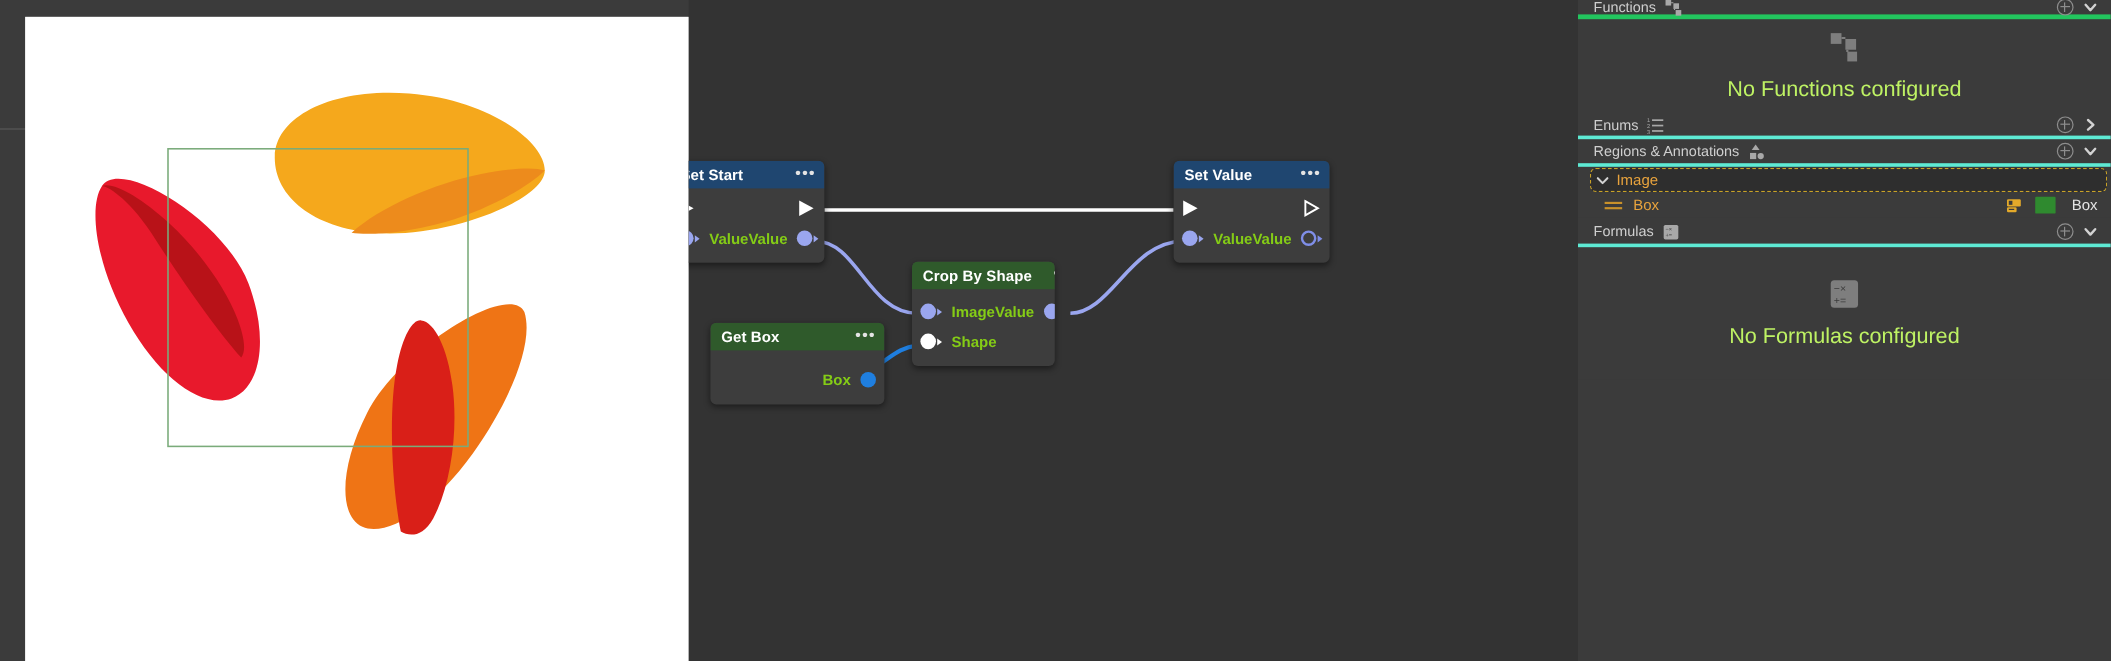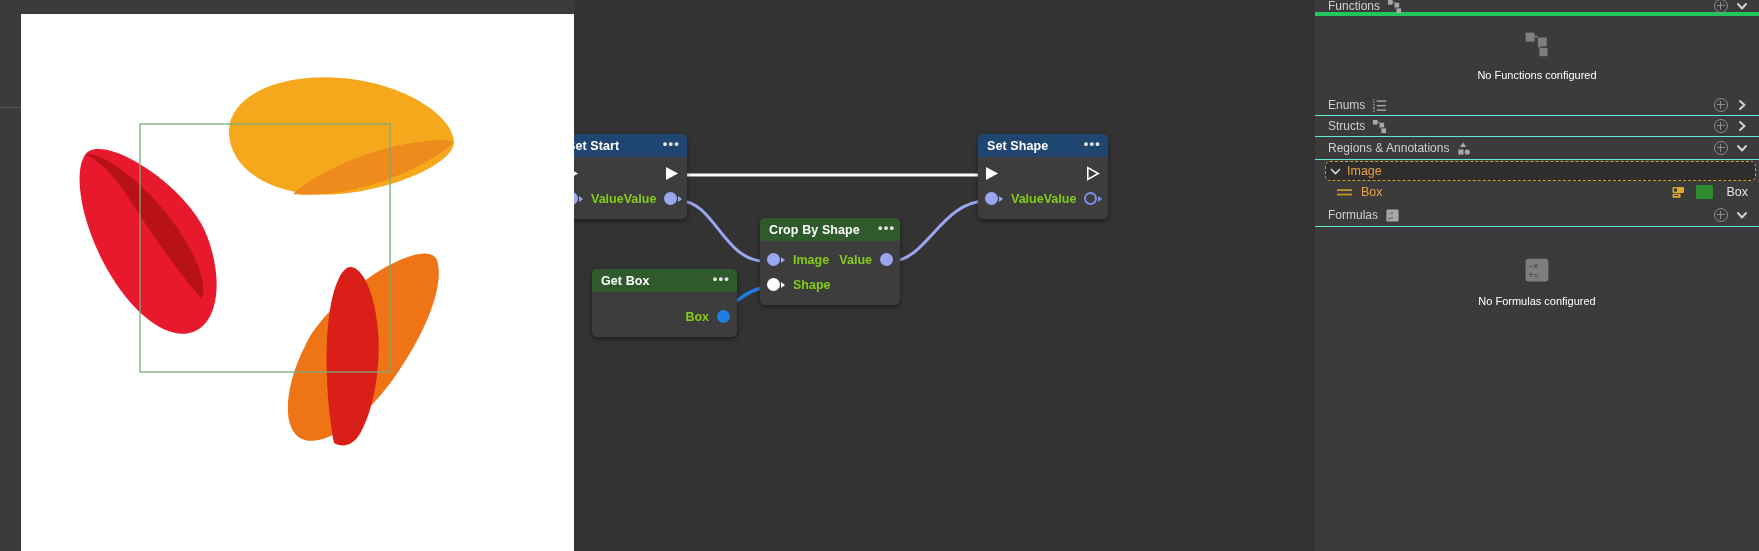--- a/index.html
+++ b/index.html
@@ -99,21 +99,21 @@
   #side-panel {
     position: absolute; left: 1315px; top: 0;
     width: 444px; height: 551px;
     background: #3b3b3b;
   }
   .section-header {
     position: relative;
     height: 23px;
     display: flex; align-items: center;
     padding: 0 10px 0 13px;
-    border-bottom: 1px solid #5eead4;
+    border-bottom: 3px solid #5eead4;
     gap: 7px;
   }
   .section-title {
     color: #cfcfcf; font-size: 12px; white-space: nowrap;
   }
   .section-header .spacer { flex: 1; }
   .hdr-icon { width: 15px; height: 15px; display: block; }
   .add-btn {
     width: 14px; height: 14px; border-radius: 50%;
     border: 1.5px solid #8d8d8d;
@@ -126,21 +126,21 @@
   .add-btn::after  { top: 2px; bottom: 2px; left: 4.6px; width: 1.6px; }
   .chevron { width: 14px; height: 14px; cursor: pointer; flex: none; }
 
   .empty-pane {
     display: flex; flex-direction: column;
     align-items: center; justify-content: center;
     gap: 12px;
     background: #3b3b3b;
   }
   .empty-pane .big-icon { width: 26px; height: 26px; opacity: .62; }
-  .empty-text { color: #ffffff; font-size: 11px; }
+  .empty-text { color: #bef264; font-size: 18px; }
 
   
   #region-tree { background: #3b3b3b; }
   .tree-row {
     display: flex; align-items: center;
     height: 21px; gap: 5px;
     position: relative;
   }
   .tree-row.selected {
     background: #2e2e2e;
@@ -271,21 +271,21 @@
         <div class="pin-row">
           <span class="grow"></span>
           <span class="pin-label" style="margin-right:8px;">Box</span>
           <span class="data-pin">
             <span class="dot blue" style="background:#1f7fe0;"></span>
           </span>
         </div>
       </div>
     </div>
 
-    <div class="node" style="left:186px; top:218px; width:140px;text-align:center;">
+    <div class="node" style="left:186px; top:218px; width:119px;text-align:center;">
       <div class="node-header green">
         <span class="node-title">Crop By Shape</span>
         <span class="spacer"></span>
         <svg class="flask-icon" viewBox="0 0 13 14">
           <path d="M5 1 h3 v4 l3.4 6.4 a1 1 0 0 1 -0.9 1.5 h-8 a1 1 0 0 1 -0.9 -1.5 L5 5 Z" fill="#ffffff"></path>
           <rect x="4.2" y="0.4" width="4.6" height="1.4" fill="#ffffff"></rect>
         </svg>
         <span class="dots">•••</span>
       </div>
       <div class="node-body" style="padding-top:6px;">
@@ -307,21 +307,21 @@
               <span class="arrow white"></span>
           </span>
           <span class="pin-label" style="margin-left:8px;">Shape</span>
           <span class="grow"></span>
         </div>
       </div>
     </div>
 
     <div class="node" style="left:404px; top:134px; width:130px;">
       <div class="node-header blue">
-        <span class="node-title">Set Shape</span>
+        <span class="node-title">Set Value</span>
         <span class="spacer"></span>
         <span class="dots">•••</span>
       </div>
       <div class="node-body">
         <div class="pin-row">
           <svg class="exec-pin" viewBox="0 0 15 15">
             <polygon points="1,1 13,7.5 1,14" fill="#ffffff"></polygon>
           </svg>
           <span class="grow"></span>
           <svg class="exec-pin" viewBox="0 0 15 15">
@@ -382,34 +382,20 @@
         <rect x="5" y="7.4" width="10" height="1.5" fill="#a8a8a8"></rect>
         <rect x="5" y="12.2" width="10" height="1.5" fill="#a8a8a8"></rect>
       </svg>
       <span class="spacer"></span>
       <span class="add-btn"></span>
       <svg class="chevron" viewBox="0 0 14 14">
         <path d="M5 3 L9.5 7 L5 11" fill="none" stroke="#d2d2d2" stroke-width="2" stroke-linecap="round" stroke-linejoin="round"></path>
       </svg>
     </div>
 
-    <div class="section-header" style="height:21px;">
-      <span class="section-title">Structs</span>
-      <svg class="hdr-icon" viewBox="0 0 16 16">
-        <rect x="1" y="1" width="5" height="5" fill="#a8a8a8"></rect>
-        <rect x="8" y="4" width="5" height="5" fill="#a8a8a8"></rect>
-        <rect x="10" y="10" width="5" height="5" fill="#a8a8a8"></rect>
-        <path d="M6 3.5 h2 M9 9 v1" stroke="#a8a8a8" stroke-width="1" fill="none"></path>
-      </svg>
-      <span class="spacer"></span>
-      <span class="add-btn"></span>
-      <svg class="chevron" viewBox="0 0 14 14">
-        <path d="M5 3 L9.5 7 L5 11" fill="none" stroke="#d2d2d2" stroke-width="2" stroke-linecap="round" stroke-linejoin="round"></path>
-      </svg>
-    </div>
 
     <div class="section-header" style="height:23px;">
       <span class="section-title">Regions &amp; Annotations</span>
       <svg class="hdr-icon" viewBox="0 0 16 16">
         <polygon points="7.5,1.5 11,6.5 4,6.5" fill="#a8a8a8"></polygon>
         <rect x="2.5" y="9" width="5.5" height="5.5" fill="#a8a8a8"></rect>
         <circle cx="12" cy="11.8" r="2.8" fill="#a8a8a8"></circle>
       </svg>
       <span class="spacer"></span>
       <span class="add-btn"></span>

